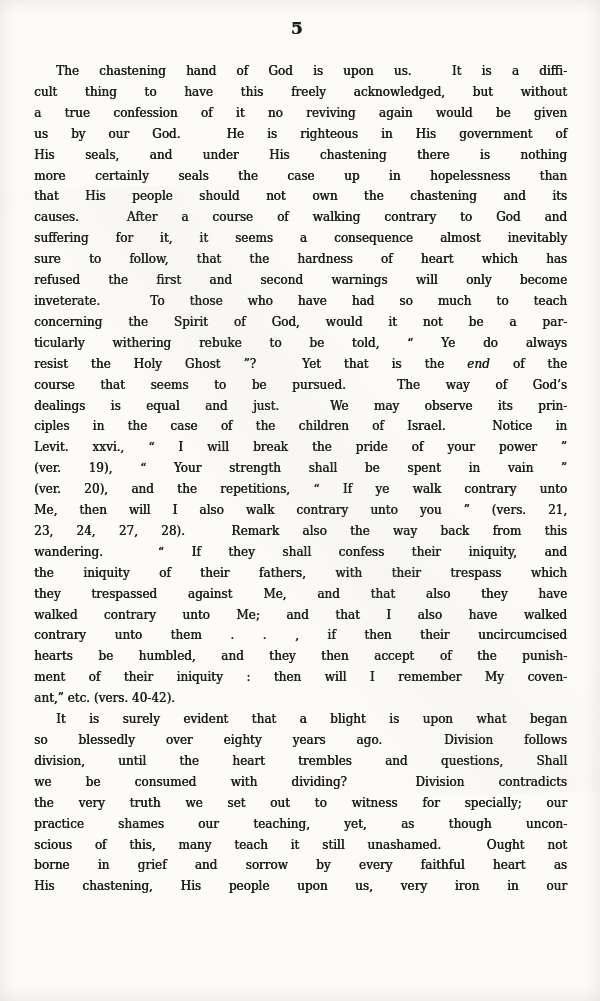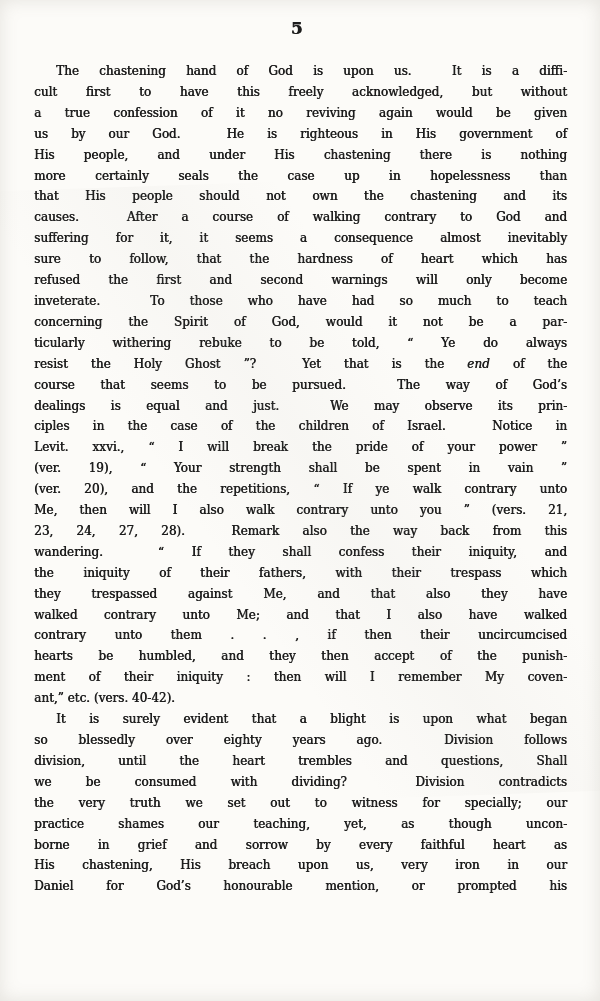--- a/index.html
+++ b/index.html
@@ -66,24 +66,24 @@
   .line i { font-style: italic; }
 </style>
 </head>
 <body>
 
 <div class="page">
   <div class="page-number">5</div>
   <div class="text-block">
       <div class="paragraph">
         <div class="line first">The chastening hand of God is upon us.&nbsp; It is a diffi-</div>
-        <div class="line">cult first to have this freely acknowledged, but without</div>
+        <div class="line">cult thing to have this freely acknowledged, but without</div>
         <div class="line">a true confession of it no reviving again would be given</div>
         <div class="line">us by our God.&nbsp; He is righteous in His government of</div>
-        <div class="line">His people, and under His chastening there is nothing</div>
+        <div class="line">His seals, and under His chastening there is nothing</div>
         <div class="line">more certainly seals the case up in hopelessness than</div>
         <div class="line">that His people should not own the chastening and its</div>
         <div class="line">causes.&nbsp; After a course of walking contrary to God and</div>
         <div class="line">suffering for it, it seems a consequence almost inevitably</div>
         <div class="line">sure to follow, that the hardness of heart which has</div>
         <div class="line">refused the first and second warnings will only become</div>
         <div class="line">inveterate.&nbsp; To those who have had so much to teach</div>
         <div class="line">concerning the Spirit of God, would it not be a par-</div>
         <div class="line">ticularly withering rebuke to be told, “ Ye do always</div>
         <div class="line">resist the Holy Ghost ”?&nbsp; Yet that is the <i>end</i> of the</div>
@@ -104,18 +104,18 @@
         <div class="line">ment of their iniquity : then will I remember My coven-</div>
         <div class="line endline">ant,” etc. (vers. 40-42).</div>
       </div>
       <div class="paragraph">
         <div class="line first">It is surely evident that a blight is upon what began</div>
         <div class="line">so blessedly over eighty years ago.&nbsp; Division follows</div>
         <div class="line">division, until the heart trembles and questions, Shall</div>
         <div class="line">we be consumed with dividing?&nbsp; Division contradicts</div>
         <div class="line">the very truth we set out to witness for specially; our</div>
         <div class="line">practice shames our teaching, yet, as though uncon-</div>
+        <div class="line">scious of this, many teach it still unashamed.&nbsp; Ought not</div>
         <div class="line">borne in grief and sorrow by every faithful heart as</div>
-        <div class="line">His chastening, His breach upon us, very iron in our</div>
-        <div class="line">Daniel for God’s honourable mention, or prompted his</div>
+        <div class="line">His chastening, His people upon us, very iron in our</div>
       </div>
     </div>
 </div>
 
 </body></html>

